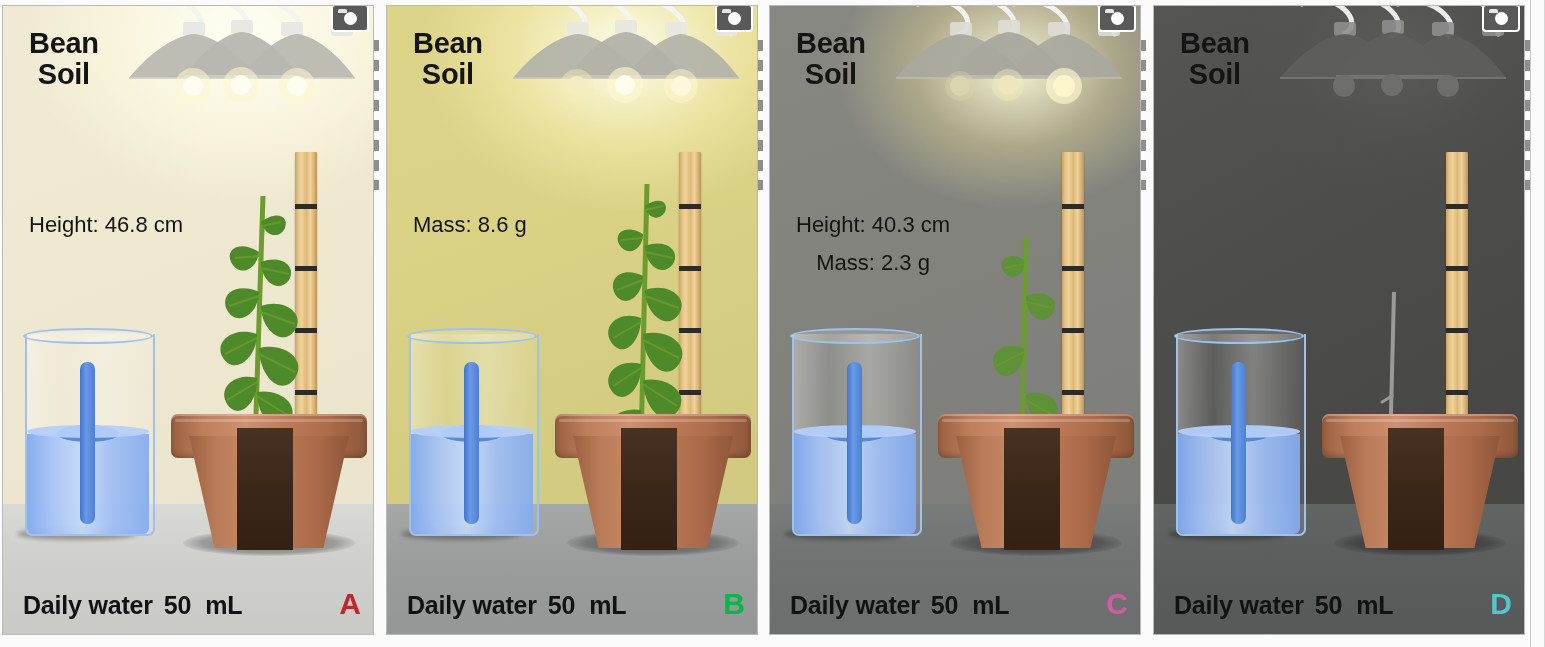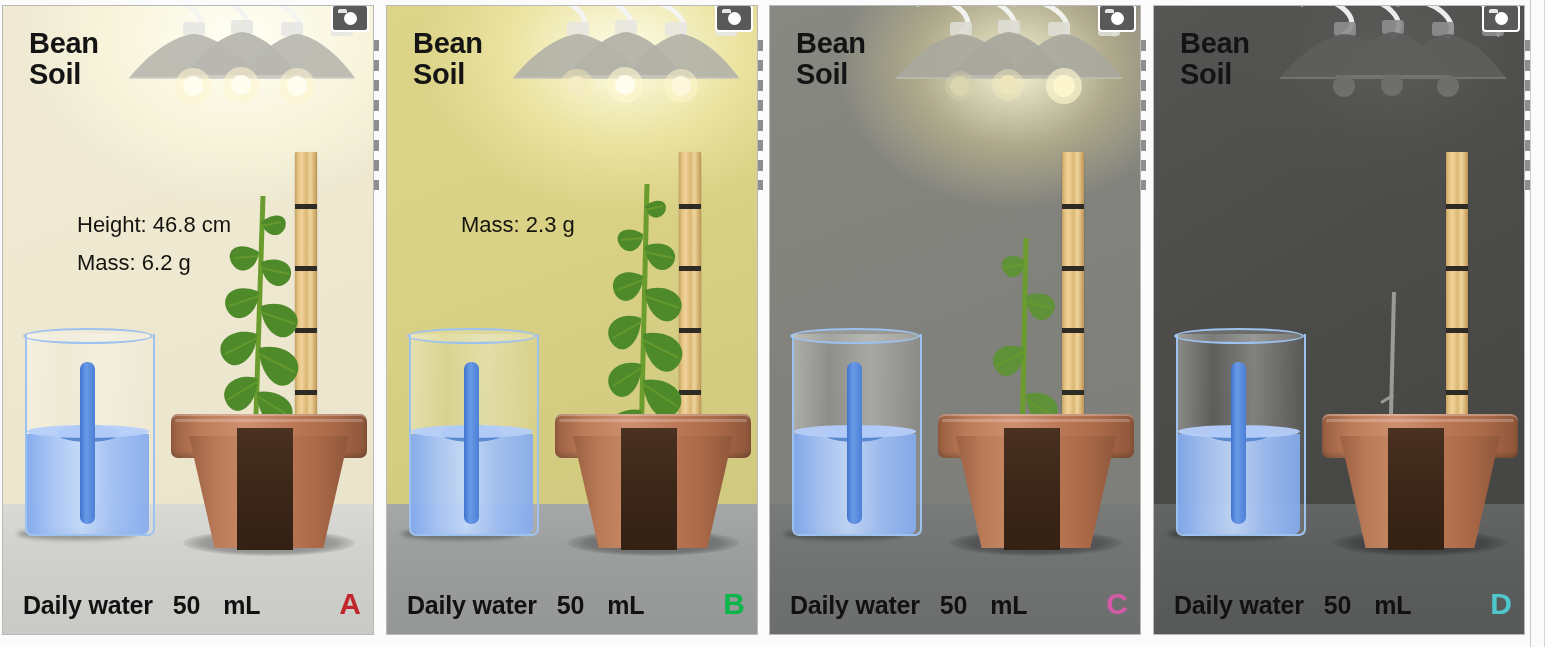--- a/index.html
+++ b/index.html
@@ -13,20 +13,21 @@
   
   .page-edge{position:absolute;top:0;right:0;width:1px;height:647px;background:#d6d6d6;}
   .page-edge2{position:absolute;top:0;right:14px;width:1px;height:647px;background:#c9c9c9;}
 
   
   .panel{
     position:absolute;top:5px;height:630px;width:372px;
     border:1px solid #b9b9b9;
     overflow:hidden;
     box-sizing:border-box;
+    text-align:center;
   }
   .panel.p0{left:2px;}
   .panel.p1{left:386px;}
   .panel.p2{left:769px;}
   .panel.p3{left:1153px;}
 
   .scene{position:absolute;inset:0;overflow:hidden;}
 
   
   .wall{position:absolute;left:0;top:0;right:0;height:520px;}
@@ -96,22 +97,22 @@
       background:rgba(0,0,0,.30);filter:blur(2px);}
 
   
   .plant{position:absolute;}
   .plant svg{display:block;}
 
   
   .title{position:absolute;left:26px;top:22px;font-weight:bold;font-size:29px;line-height:1.08;
       color:#141414;letter-spacing:-.3px;}
   .readout{position:absolute;left:26px;top:200px;font-size:22px;color:#14140f;line-height:1.72;}
-  .readout div{white-space:nowrap;margin-left:48px;}
-  .footer{position:absolute;left:20px;right:12px;bottom:14px;display:flex;align-items:baseline;gap:9px;}
+  .readout div{white-space:nowrap;}
+  .footer{position:absolute;left:20px;right:12px;bottom:14px;display:flex;align-items:baseline;}
   .footer .flabel{font-weight:bold;font-size:25px;color:#111;white-space:pre;letter-spacing:-.2px;}
   .footer .letter{margin-left:auto;font-weight:bold;font-size:30px;line-height:1;}
 
   
   .camera{position:absolute;right:4px;top:-2px;width:38px;height:28px;border-radius:4px;
       background:#595959;border:2px solid #fff;box-sizing:border-box;
       display:flex;align-items:center;justify-content:center;z-index:9;}
   .camera .lens{width:13px;height:13px;border-radius:50%;background:#fff;}
   .camera .bump{position:absolute;left:5px;top:3px;width:9px;height:4px;border-radius:2px 2px 0 0;background:#fff;opacity:.85;}
 
@@ -221,21 +222,20 @@
         <div class="lip"></div>
       </div>
 
       <div class="title">
         <div>Bean</div>
         <div>Soil</div>
       </div>
 
       <div class="readout">
         <div>Height: 46.8 cm</div>
-        <div>Mass: 6.2 g</div>
       </div>
 
       <div class="footer">
         <span class="flabel">Daily water</span>
         <span class="flabel" style="margin-left:11px">50</span>
         <span class="flabel" style="margin-left:14px">mL</span>
         <span class="letter" style="color:#c0262b">A</span>
       </div>
     </div>
     <div class="camera">
@@ -338,21 +338,21 @@
         <div class="rod"></div>
         <div class="lip"></div>
       </div>
 
       <div class="title">
         <div>Bean</div>
         <div>Soil</div>
       </div>
 
       <div class="readout">
-        <div>Mass: 2.3 g</div>
+        <div>Mass: 8.6 g</div>
       </div>
 
       <div class="footer">
         <span class="flabel">Daily water</span>
         <span class="flabel" style="margin-left:11px">50</span>
         <span class="flabel" style="margin-left:14px">mL</span>
         <span class="letter" style="color:#0ab54a">B</span>
       </div>
     </div>
     <div class="camera">
@@ -442,20 +442,24 @@
         <div class="surface"></div>
         <div class="rod"></div>
         <div class="lip"></div>
       </div>
 
       <div class="title">
         <div>Bean</div>
         <div>Soil</div>
       </div>
 
+      <div class="readout">
+        <div>Height: 40.3 cm</div>
+        <div>Mass: 2.3 g</div>
+      </div>
 
       <div class="footer">
         <span class="flabel">Daily water</span>
         <span class="flabel" style="margin-left:11px">50</span>
         <span class="flabel" style="margin-left:14px">mL</span>
         <span class="letter" style="color:#d45aa8">C</span>
       </div>
     </div>
     <div class="camera">
       <div class="bump"></div>

